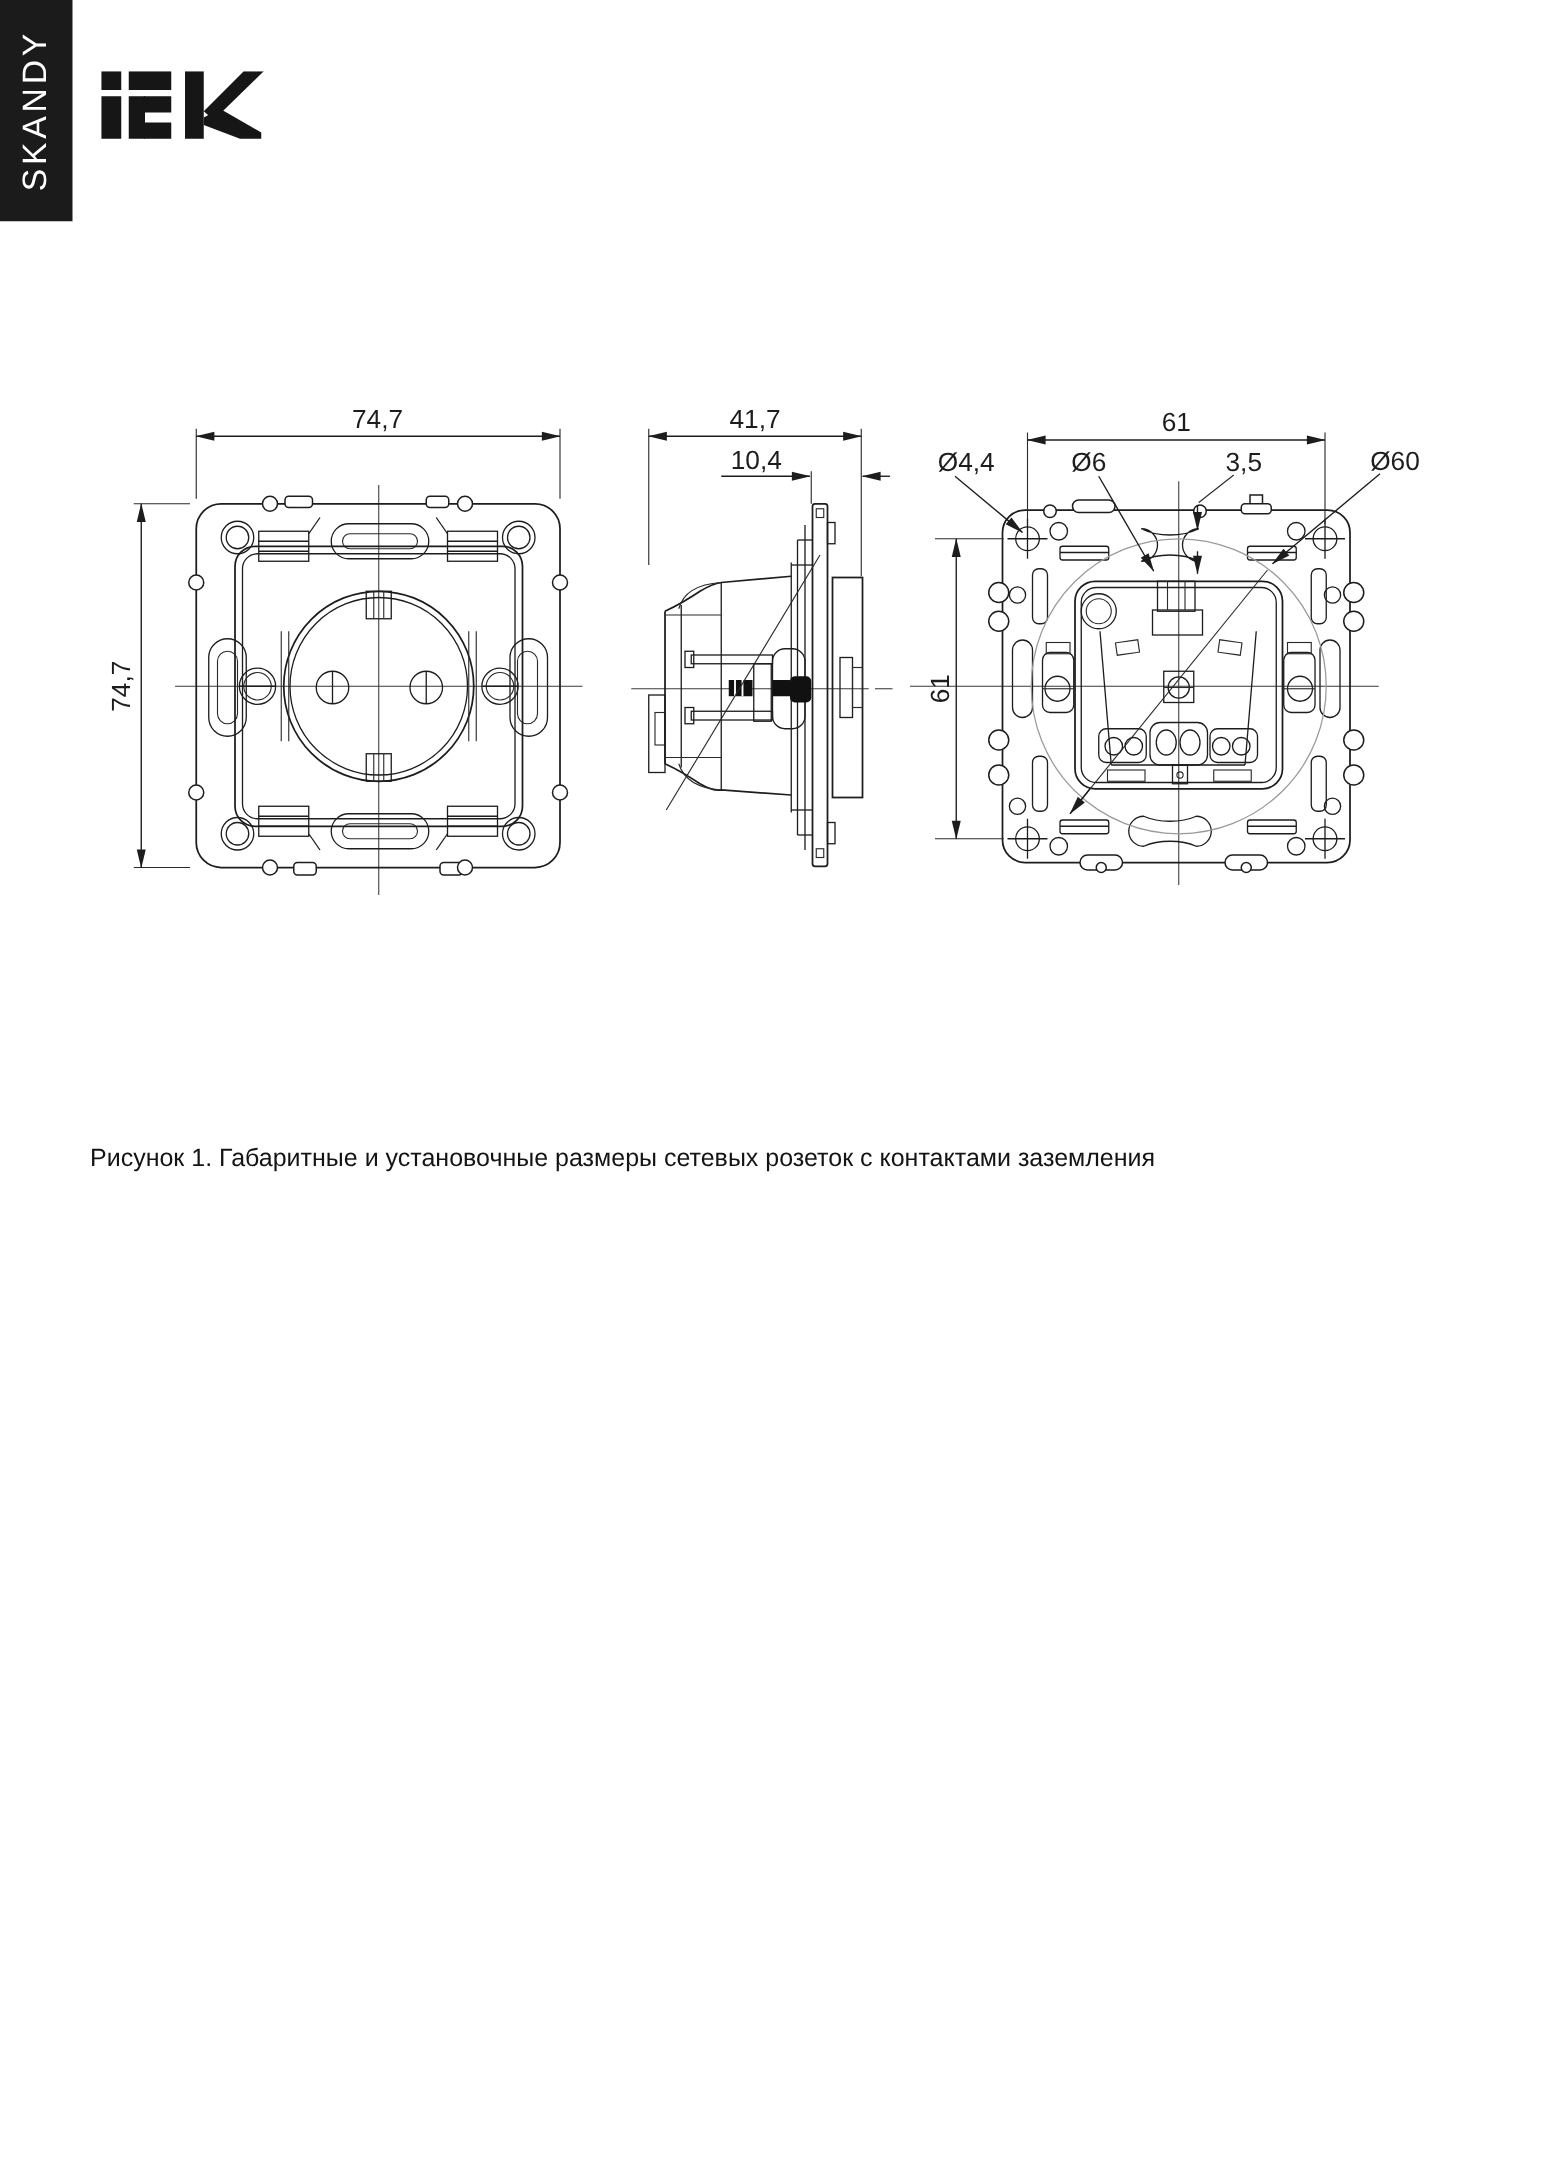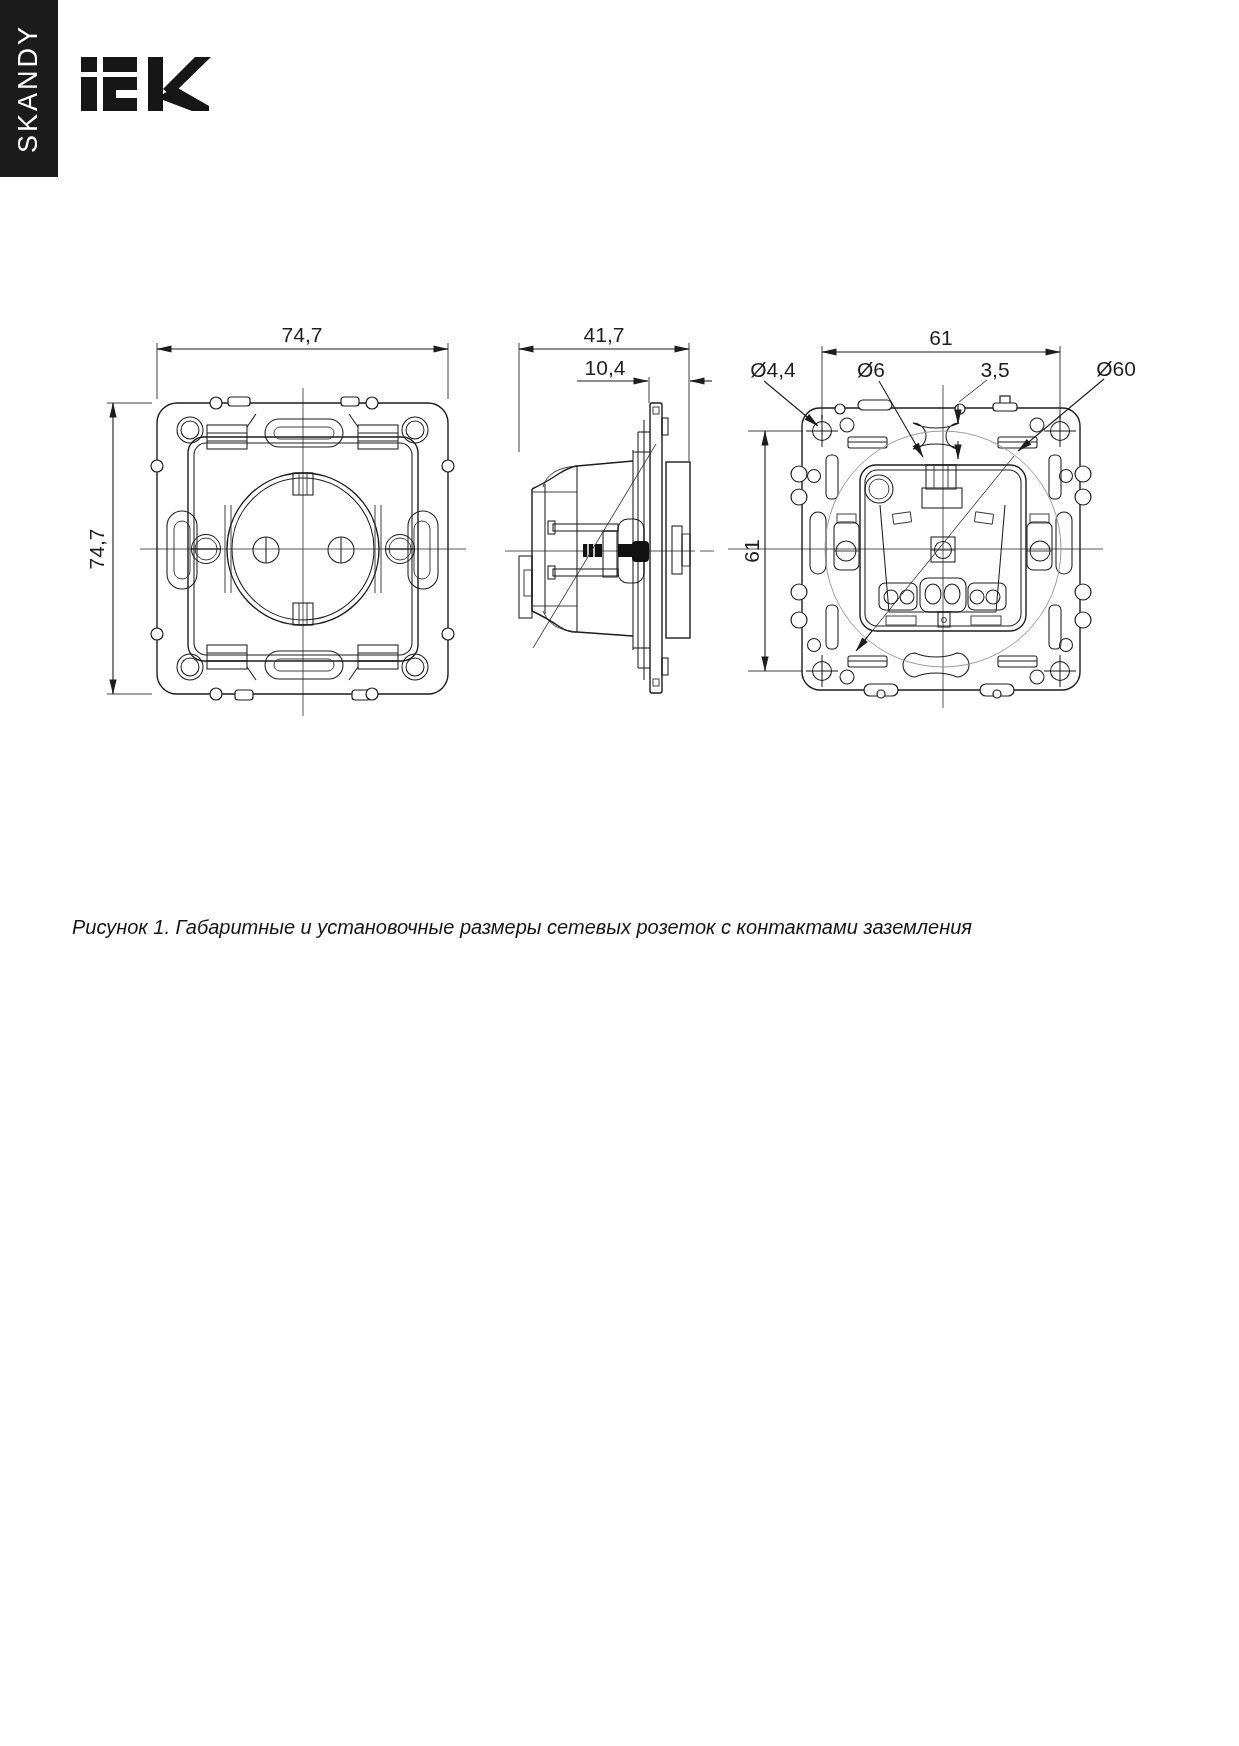--- a/index.html
+++ b/index.html
@@ -11,21 +11,21 @@
     position:absolute;left:0;top:0;width:58px;height:177px;background:#1b1b1b;
     display:flex;align-items:center;justify-content:center;
   }
   .sidebar .label{
     transform:rotate(-90deg);color:#ffffff;font-size:27px;letter-spacing:3px;
     white-space:nowrap;line-height:1;
   }
   .logo{position:absolute;left:81px;top:57px;}
   .drawing{position:absolute;left:0;top:0;}
   .caption{
-    position:absolute;left:72px;top:916px;width:900px;font-size:20px;color:#141414;font-style:italic;
+    position:absolute;left:72px;top:916px;width:900px;font-size:20px;color:#141414;
   }
   .dim{font-size:21px;fill:#1d1d1d;}
   .ol{stroke:#1d1d1d;stroke-width:1.4;fill:none;}
   .ol2{stroke:#1d1d1d;stroke-width:1.05;fill:none;}
   .thin{stroke:#2a2a2a;stroke-width:0.9;fill:none;}
   .axis{stroke:#3a3a3a;stroke-width:0.85;fill:none;}
   .dimln{stroke:#1d1d1d;stroke-width:1.1;fill:none;}
   .cut{fill:#ffffff;stroke:#1d1d1d;stroke-width:1.2;}
   .blk{fill:#111111;stroke:none;}
   .lite{stroke:#9a9a9a;stroke-width:1;fill:none;}

